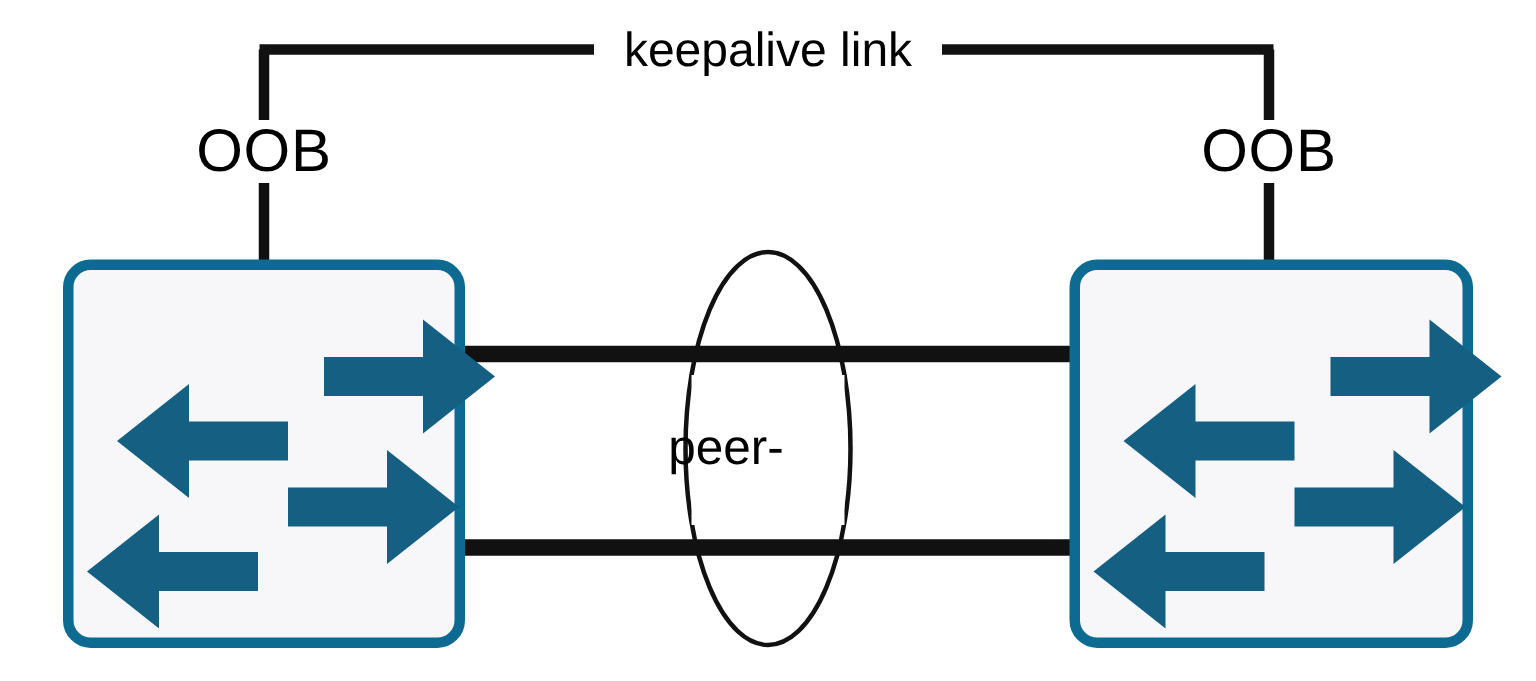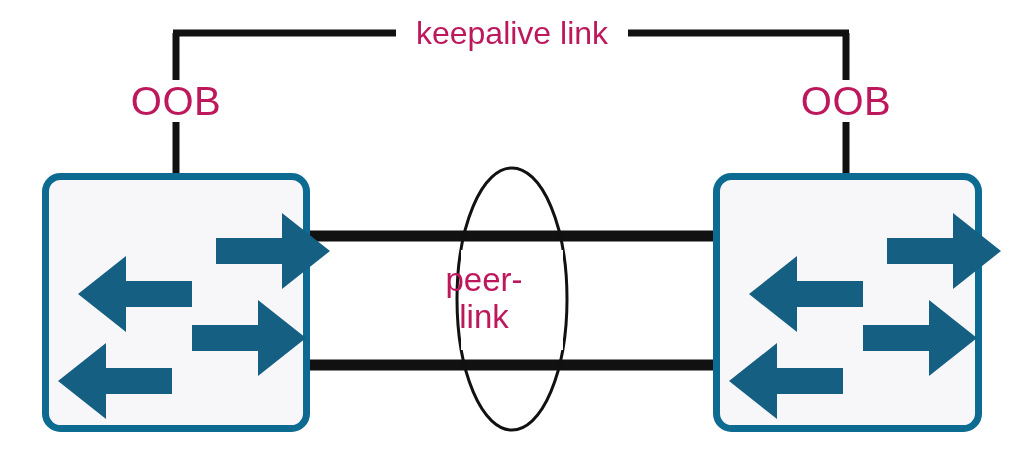--- a/index.html
+++ b/index.html
@@ -22,21 +22,21 @@
     position: absolute;
     left: 0;
     top: 0;
     width: 1024px;
     height: 454px;
     display: block;
   }
   .lbl {
     position: absolute;
     white-space: nowrap;
-    color: #be185d;
+    color: #000000;
     font-family: "Liberation Sans", sans-serif;
     line-height: 1;
   }
   .lbl-oob {
     font-size: 40px;
     letter-spacing: 0.5px;
     transform: translate(-50%, -50%);
   }
   .lbl-keepalive {
     font-size: 32px;
@@ -110,16 +110,15 @@
   </svg>
 
   <div class="lbl lbl-keepalive" style="left:512px; top:33px;">keepalive link</div>
 
   <div class="lbl lbl-oob" style="left:176px; top:101px;">OOB</div>
 
   <div class="lbl lbl-oob" style="left:846px; top:101px;">OOB</div>
 
   <div class="lbl lbl-peer" style="left:484px; top:299px;">
     <span>peer-</span>
-    <span>link</span>
   </div>
 
 </div>
 
 </body></html>

